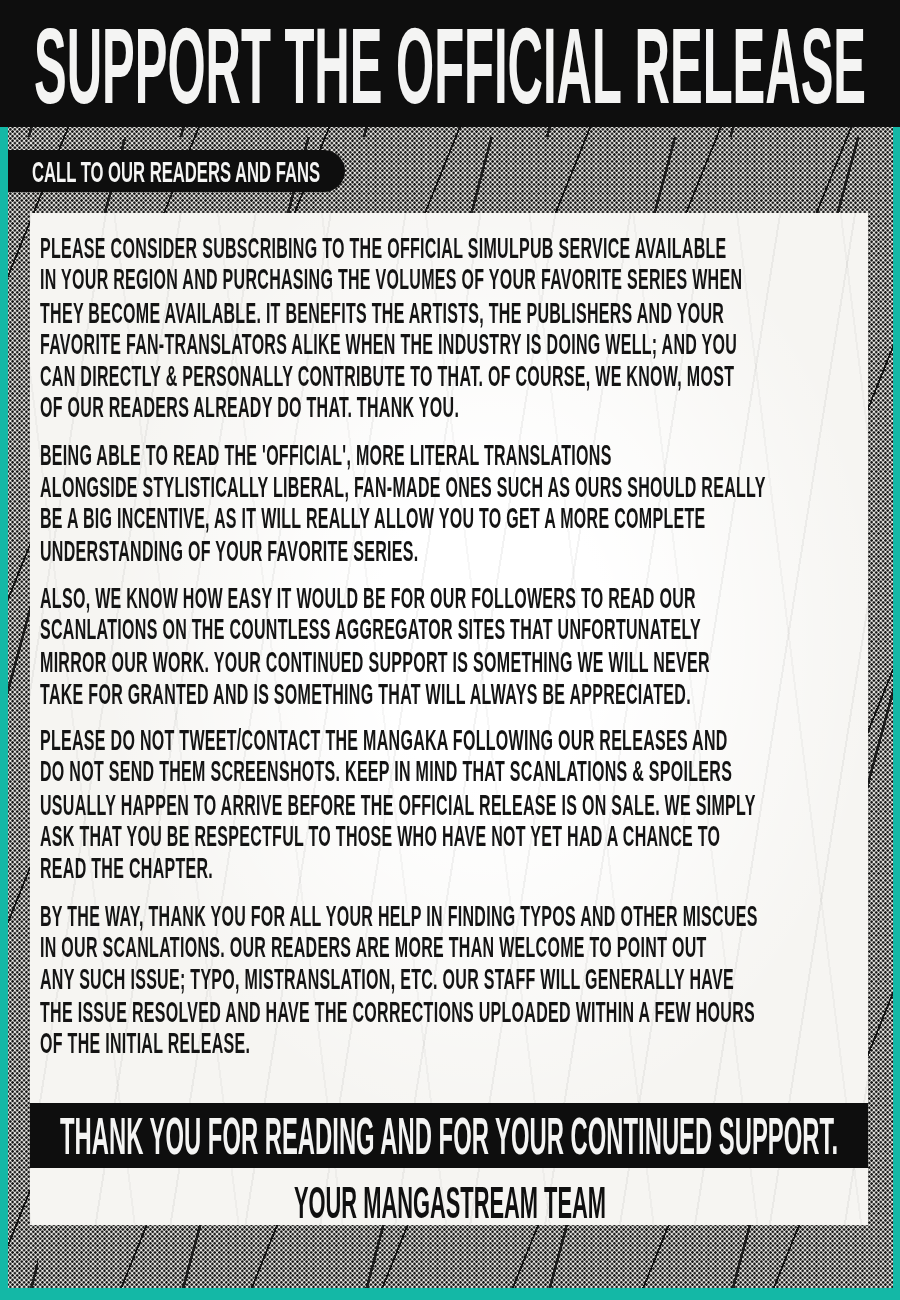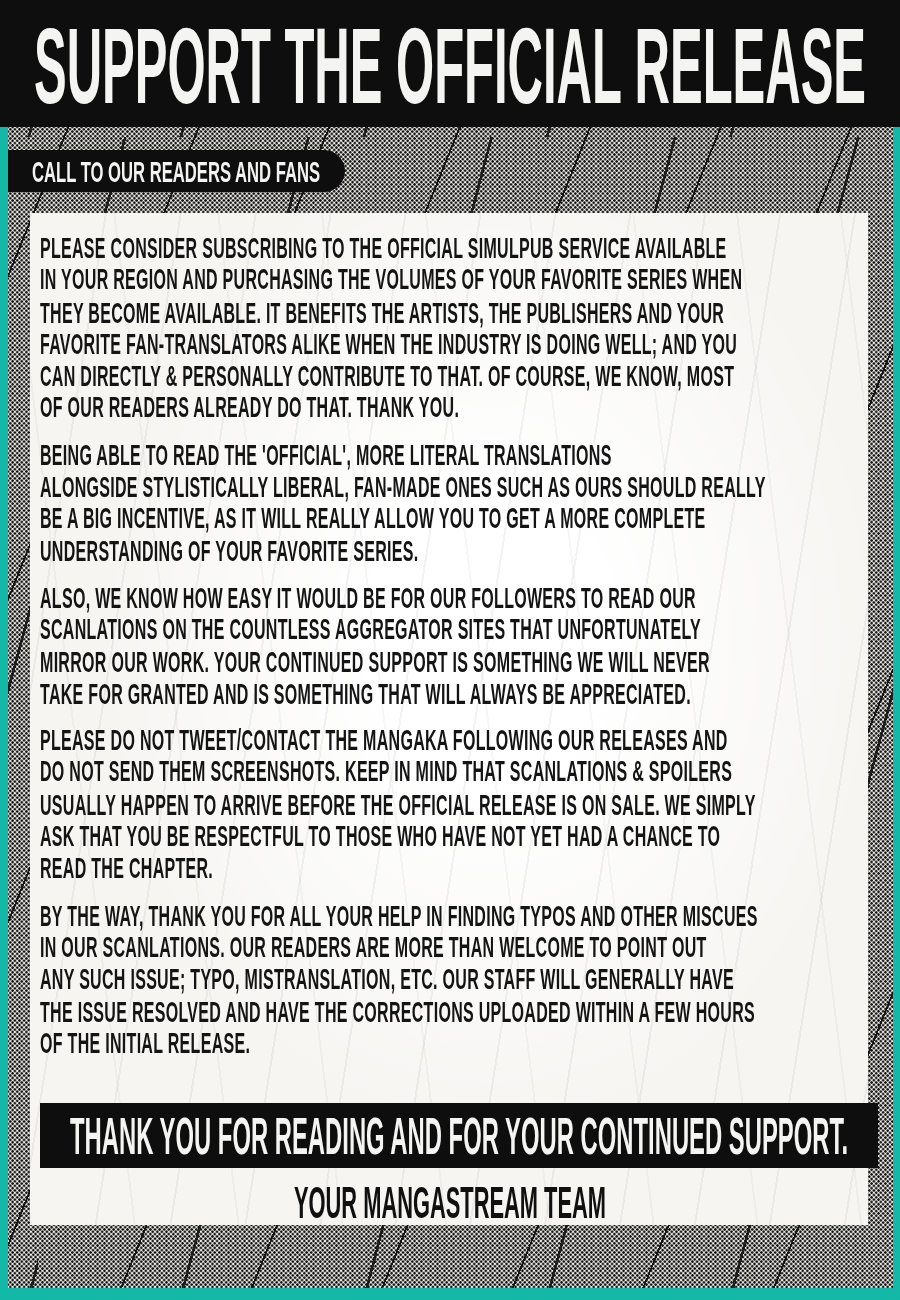--- a/index.html
+++ b/index.html
@@ -50,21 +50,21 @@
     position:absolute;left:40px;top:232px;width:824px;
     transform:scaleY(1.85);transform-origin:0 0;
     color:#141414;
     font:700 16px/17.3px "Liberation Sans",sans-serif;
     letter-spacing:.3px;
   }
   .copy p{margin:0;white-space:pre-line;}
   .copy p + p{margin-top:8px;}
   
   .thanks-bar{
-    position:absolute;left:40px;top:1103px;width:838px;height:65px;
+    position:absolute;left:30px;top:1103px;width:838px;height:65px;
     background:#0e0e0e;display:flex;align-items:center;justify-content:center;
   }
   .thanks-svg text{
     fill:#f4f4f3;font-family:"Liberation Sans",sans-serif;font-weight:bold;
   }
   .team-svg{position:absolute;left:0;top:1180px;}
   .team-svg text{
     fill:#101010;font-family:"Liberation Sans",sans-serif;font-weight:bold;
   }
 </style>

